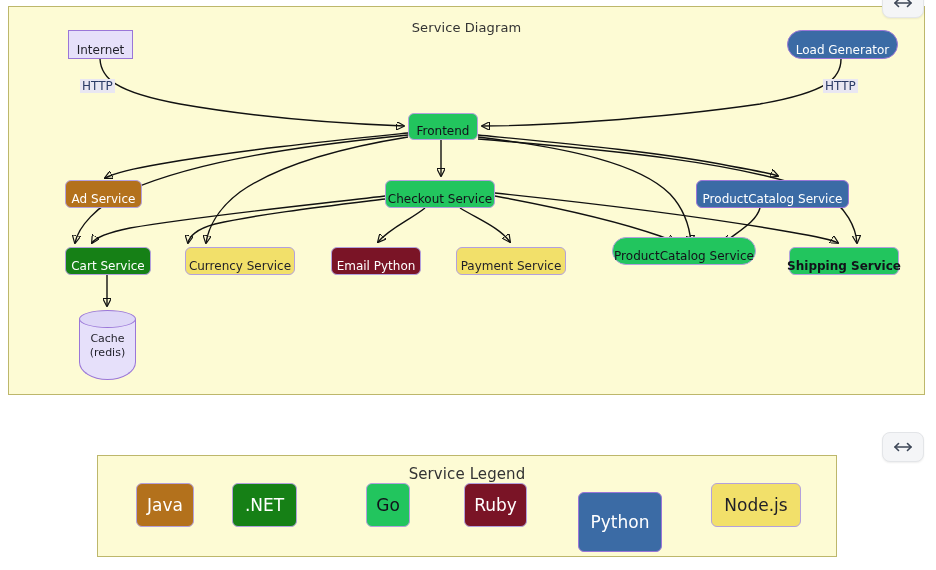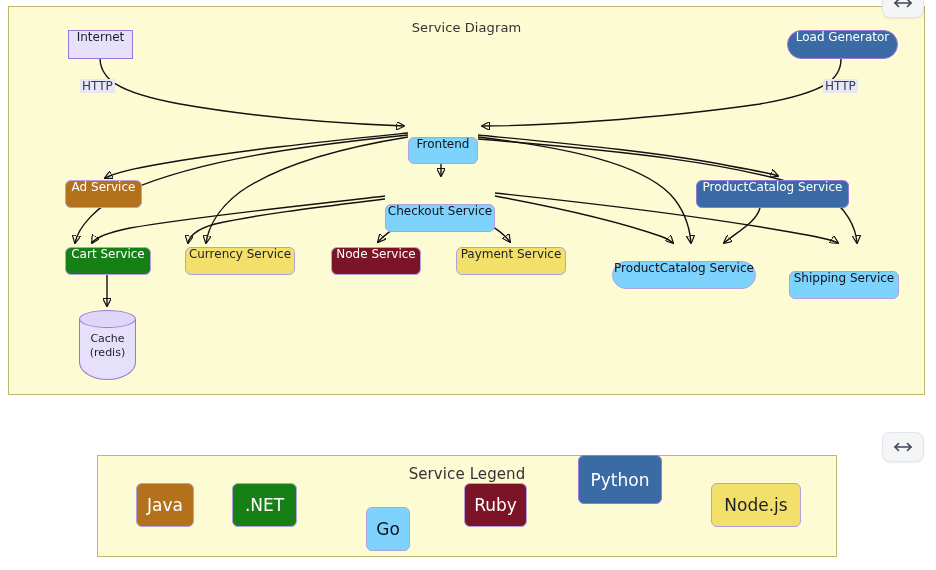--- a/index.html
+++ b/index.html
@@ -62,38 +62,38 @@
   #edges path {
     fill: none;
     stroke: #111111;
     stroke-width: 1.4;
   }
 
   
   .node {
     position: absolute;
     display: flex;
-    align-items: flex-start;
+    align-items: flex-end;
     justify-content: center;
     box-sizing: border-box;
     text-align: center;
     white-space: nowrap;
     line-height: 1.15;
   }
   .node-label { pointer-events: none; }
 
   
   .rect      { border-radius: 0; }
   .rounded   { border-radius: 6px; }
   .stadium   { border-radius: 999px; }
 
   
   .c-lavender { background: #e6e0fa; border: 1px solid #9a76d8; color: #1f1f28; }
   .c-steel    { background: #3b6ba5; border: 1px solid #9a76d8; color: #ffffff; }
-  .c-cyan     { background: #7dd3fc; border: 1px solid #b3a0dd; color: #12121a; margin-top: 24px; }
+  .c-cyan     { background: #22c55e; border: 1px solid #b3a0dd; color: #12121a; }
   .c-brown    { background: #b3711c; border: 1px solid #b3a0dd; color: #ffffff; }
   .c-green    { background: #168016; border: 1px solid #b3a0dd; color: #ffffff; }
   .c-yellow   { background: #f2e06a; border: 1px solid #b3a0dd; color: #1f1f28; }
   .c-maroon   { background: #7a1426; border: 1px solid #b3a0dd; color: #ffffff; }
 
   
   .cylinder {
     position: absolute;
     box-sizing: border-box;
   }
@@ -272,29 +272,29 @@
       <div class="node rounded c-steel" style="left: 696px; top: 180px; width: 153px; height: 28px; font-size: 12px;">
         <span class="node-label">ProductCatalog Service</span>
       </div>
       <div class="node rounded c-green" style="left: 65px; top: 247px; width: 86px; height: 28px; font-size: 12px;">
         <span class="node-label">Cart Service</span>
       </div>
       <div class="node rounded c-yellow" style="left: 185px; top: 247px; width: 110px; height: 28px; font-size: 12px;">
         <span class="node-label">Currency Service</span>
       </div>
       <div class="node rounded c-maroon" style="left: 331px; top: 247px; width: 90px; height: 28px; font-size: 12px;">
-        <span class="node-label">Node Service</span>
+        <span class="node-label">Email Python</span>
       </div>
       <div class="node rounded c-yellow" style="left: 456px; top: 247px; width: 110px; height: 28px; font-size: 12px;">
         <span class="node-label">Payment Service</span>
       </div>
       <div class="node rounded c-cyan" style="left: 612px; top: 237px; width: 144px; height: 28px; font-size: 12px; border-radius: 14px;">
         <span class="node-label">ProductCatalog Service</span>
       </div>
-      <div class="node rounded c-cyan" style="left: 789px; top: 247px; width: 110px; height: 28px; font-size: 12px;">
+      <div class="node rounded c-cyan" style="left: 789px; top: 247px; width: 110px; height: 28px; font-size: 12px; font-weight: bold;">
         <span class="node-label">Shipping Service</span>
       </div>
     </div>
 
   <div class="cylinder" id="cache-node" style="left: 79px; top: 310px; width: 57px; height: 70px;">
     <div class="cyl-body"></div>
     <div class="cyl-top"></div>
     <div class="cyl-text">
       <div>Cache</div>
       <div>(redis)</div>
@@ -315,21 +315,21 @@
       </div>
       <div class="legend-chip c-green" style="left: 232px; top: 483px; width: 65px; height: 44px;">
         <span>.NET</span>
       </div>
       <div class="legend-chip c-cyan" style="left: 366px; top: 483px; width: 44px; height: 44px;">
         <span>Go</span>
       </div>
       <div class="legend-chip c-maroon" style="left: 464px; top: 483px; width: 63px; height: 44px;">
         <span>Ruby</span>
       </div>
-      <div class="legend-chip c-steel" style="left: 578px; top: 455px; width: 84px; height: 49px; align-items: center;">
+      <div class="legend-chip c-steel" style="left: 578px; top: 492px; width: 84px; height: 60px; align-items: center;">
         <span>Python</span>
       </div>
       <div class="legend-chip c-yellow" style="left: 711px; top: 483px; width: 90px; height: 44px;">
         <span>Node.js</span>
       </div>
     </div>
 
   <div class="resize-btn" id="resize-top">
     <svg width="18" height="12" viewBox="0 0 18 12">
       <path d="M1 6 H17" stroke="#3c4656" stroke-width="1.6" fill="none" stroke-linecap="round"></path>

